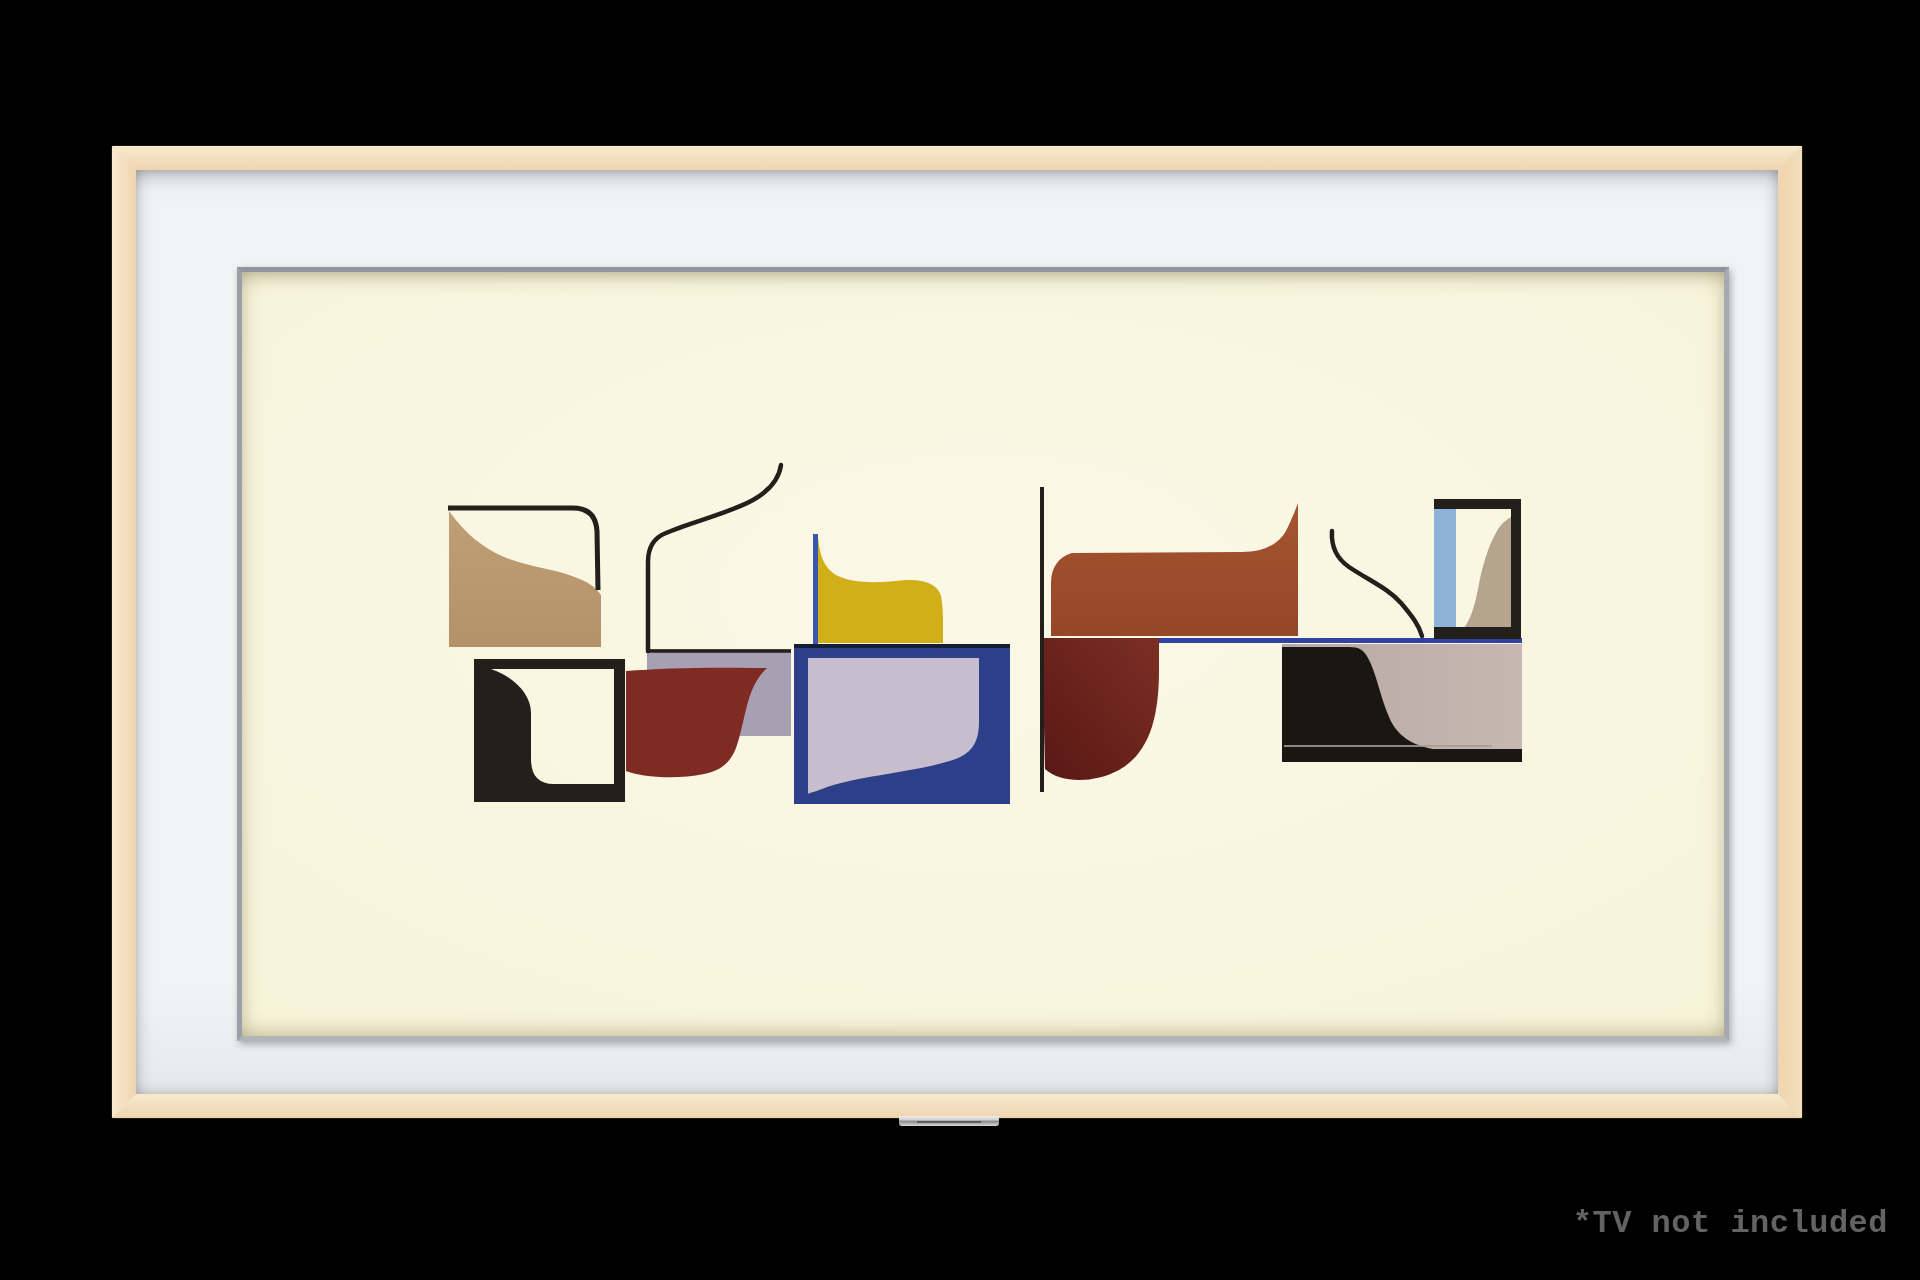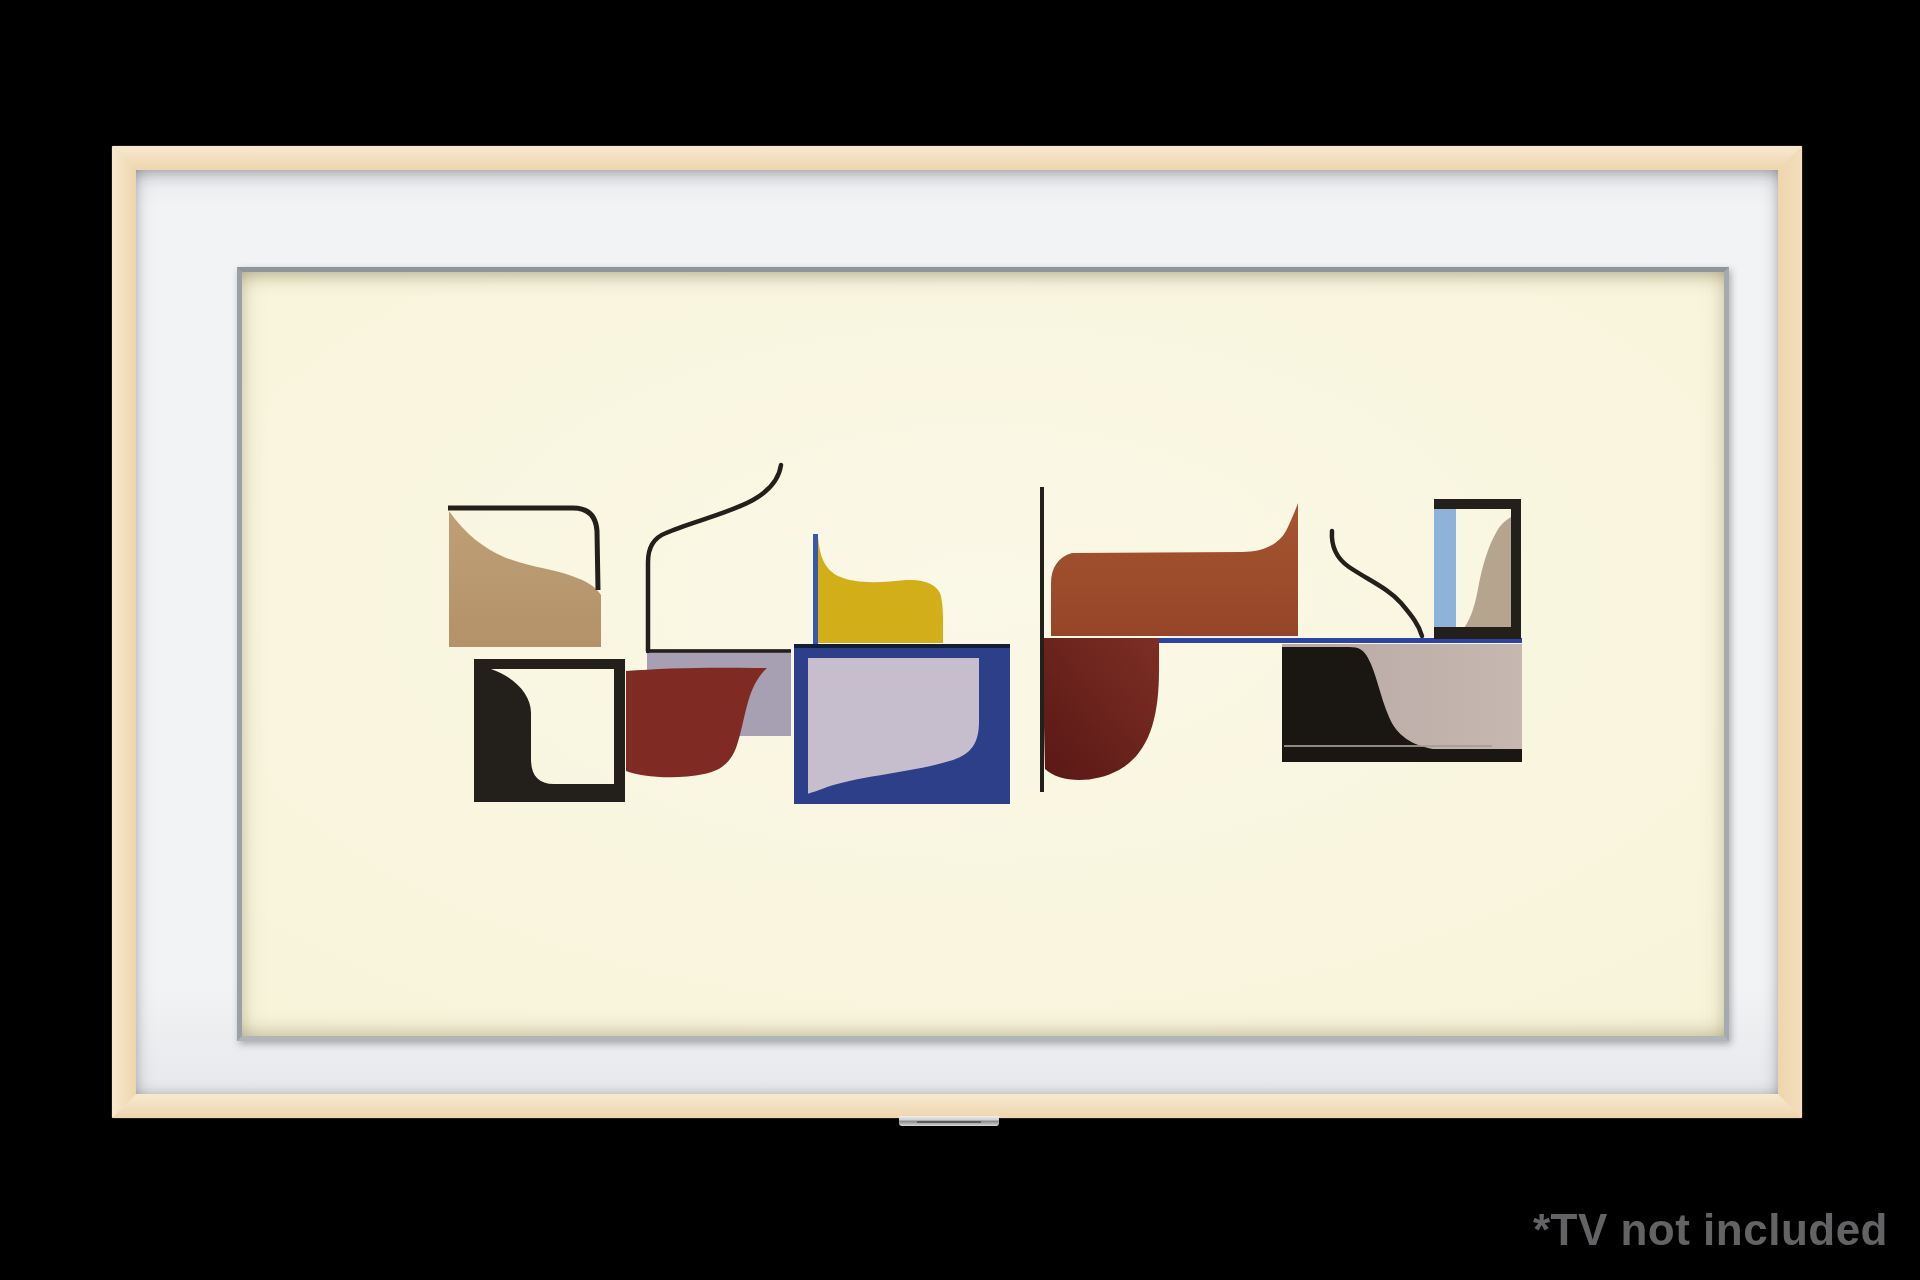--- a/index.html
+++ b/index.html
@@ -59,22 +59,23 @@
   
   .stand-tab{
     position:absolute;left:899px;top:1116px;width:100px;height:10px;
     border-radius:0 0 3px 3px;
     background:linear-gradient(180deg,#efefef 0%,#d2d2d2 35%,#8f8f8f 55%,#d8d8d8 100%);
   }
   .stand-tab::after{content:"";position:absolute;left:18%;top:45%;width:64%;height:2px;background:#4d4d4d;opacity:.8;}
 
   .disclaimer{
     position:absolute;right:32px;top:1205px;
-    font-size:44px;font-weight:700;letter-spacing:.5px;
+    font-size:32px;font-weight:700;letter-spacing:.5px;
     color:var(--disclaimerColor,#636365);
+    font-family:Liberation Mono, monospace;
   }
 </style>
 </head>
 <body>
 
 <div class="tv">
   <div class="side top"></div>
   <div class="side bottom"></div>
   <div class="side left"></div>
   <div class="side right"></div>

